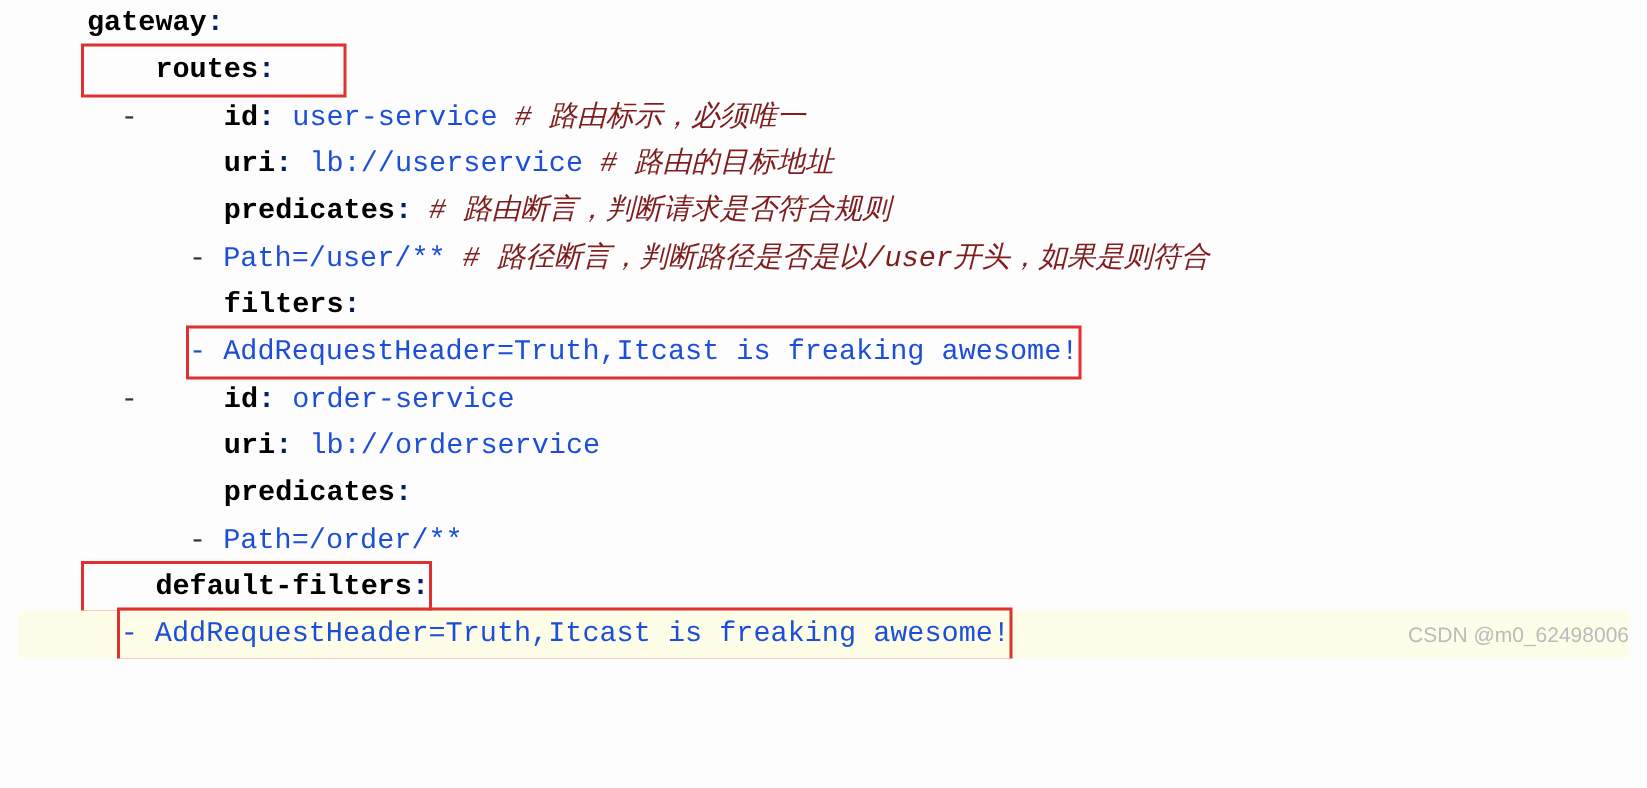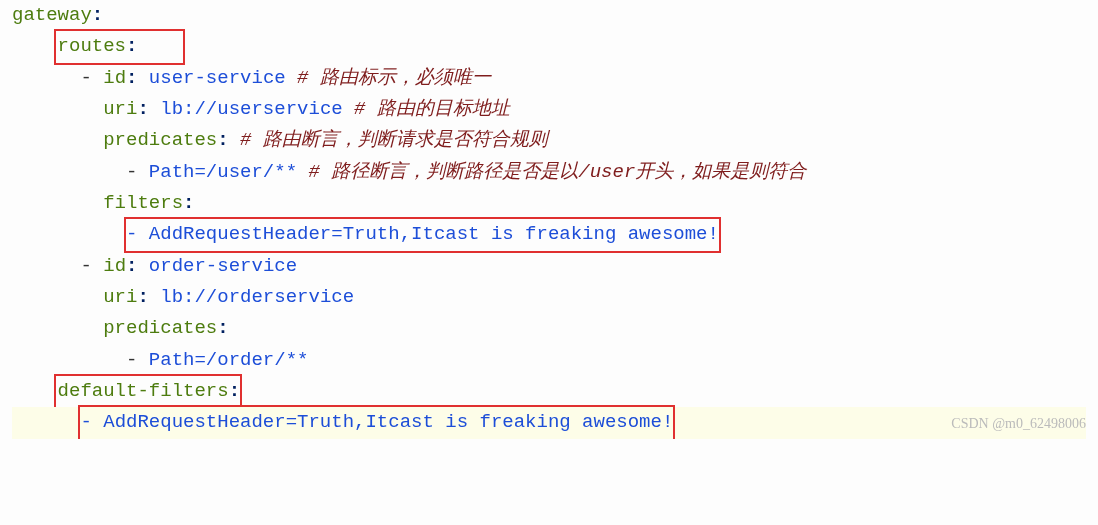--- a/index.html
+++ b/index.html
@@ -18,22 +18,23 @@
     }
     .code-container {
       padding: 0 12px;
       position: relative;
     }
     .line {
       white-space: pre;
       position: relative;
     }
     .key {
-      color: #4d7c0f;
-      font-weight: normal;
+      color: #000000;
+      font-weight: bold;
+      margin-left: 46px;
     }
     .colon {
       color: #002060;
       font-weight: bold;
     }
     .normal {
       color: #1d4ed8;
     }
     .comment {
       color: #7f1d1d;
@@ -49,21 +50,21 @@
       position: absolute;
       border: 2px solid #e03030;
       pointer-events: none;
     }
     .watermark {
       position: absolute;
       right: 12px;
       bottom: 4px;
       color: #bbb;
       font-size: 14px;
-      font-family: Liberation Serif, serif;
+      font-family: Liberation Sans, sans-serif;
     }
   </style>
 </head>
 <body>
 
 <div class="code-container">
 
   <div class="line"><span class="key">gateway</span><span class="colon">:</span></div>
 
   <div class="line" style="position:relative;">    <span style="position:relative; display:inline-block;"><span class="key">routes</span><span class="colon">:</span><span class="box-overlay" style="left:-4px; top:-2px; right:-48px; bottom:-2px;"></span></span></div>

